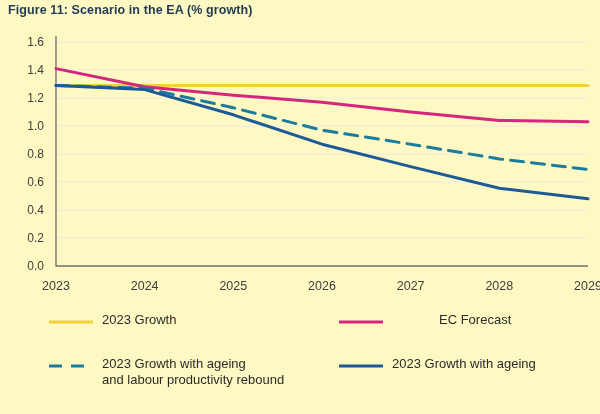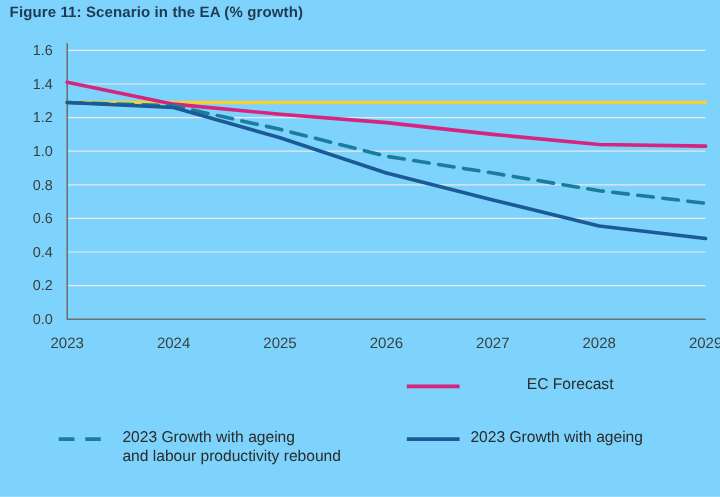--- a/index.html
+++ b/index.html
@@ -11,21 +11,21 @@
     width: 600px;
     height: 414px;
     font-family: "Liberation Sans", sans-serif;
     color: #333333;
     overflow: hidden;
   }
   #figure {
     position: relative;
     width: 600px;
     height: 414px;
-    background: #7dd3fc;
+    background: #fef9c3;
   }
   #chart-title {
     position: absolute;
     left: 8px;
     top: 3px;
     font-size: 12.5px;
     font-weight: 600;
     color: #1f3a52;
     letter-spacing: 0.1px;
     white-space: nowrap;
@@ -139,20 +139,26 @@
       <g id="series-group">
           <path d="M 56.00 57.40 L 144.67 57.40 L 233.33 57.40 L 322.00 57.40 L 410.67 57.40 L 499.33 57.40 L 588.00 57.40" class="series-path" stroke="#f2d13c" stroke-width="3"></path>
           <path d="M 56.00 40.60 L 144.67 58.80 L 233.33 67.20 L 322.00 74.20 L 410.67 84.00 L 499.33 92.40 L 588.00 93.80" class="series-path" stroke="#d6257e" stroke-width="3"></path>
           <path d="M 56.00 57.40 L 144.67 60.20 L 233.33 79.80 L 322.00 102.20 L 410.67 116.20 L 499.33 130.90 L 588.00 141.40" class="series-path" stroke="#1b7c9e" stroke-width="3" stroke-dasharray="13,8"></path>
           <path d="M 56.00 57.40 L 144.67 61.60 L 233.33 86.80 L 322.00 116.20 L 410.67 138.60 L 499.33 160.30 L 588.00 170.80" class="series-path" stroke="#1b5a96" stroke-width="3"></path>
         </g>
     </svg>
   </div>
 
   <div id="legend">
+      <div class="legend-entry e0">
+        <span class="legend-swatch"><svg width="46" height="14">
+            <line x1="1" x2="45" y1="7" y2="7" stroke="#f2d13c" stroke-width="3.2" stroke-linecap="butt"></line>
+          </svg></span>
+        <span class="legend-label">2023 Growth</span>
+      </div>
       <div class="legend-entry e1">
         <span class="legend-swatch"><svg width="46" height="14">
             <line x1="1" x2="45" y1="7" y2="7" stroke="#d6257e" stroke-width="3.2" stroke-linecap="butt"></line>
           </svg></span>
         <span class="legend-label">EC Forecast</span>
       </div>
       <div class="legend-entry e2">
         <span class="legend-swatch"><svg width="46" height="14">
             <line x1="1" x2="45" y1="7" y2="7" stroke="#1b7c9e" stroke-width="3.2" stroke-linecap="butt" stroke-dasharray="13,9"></line>
           </svg></span>

